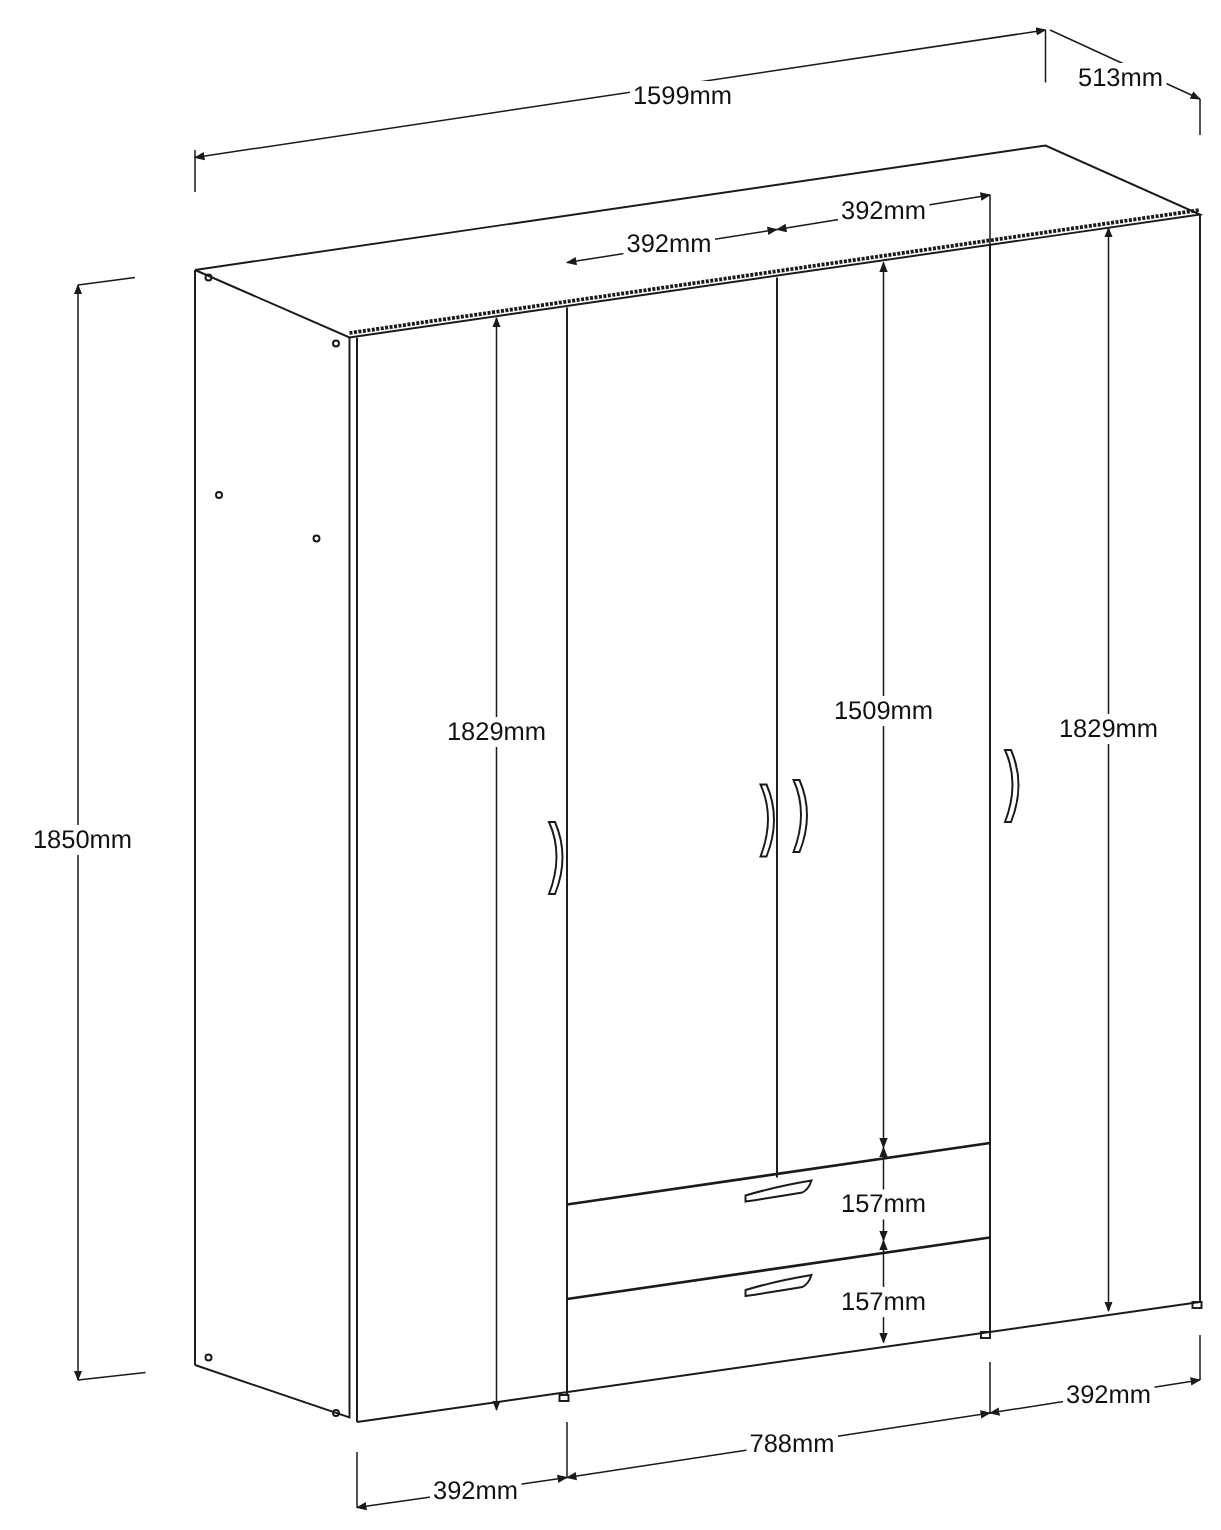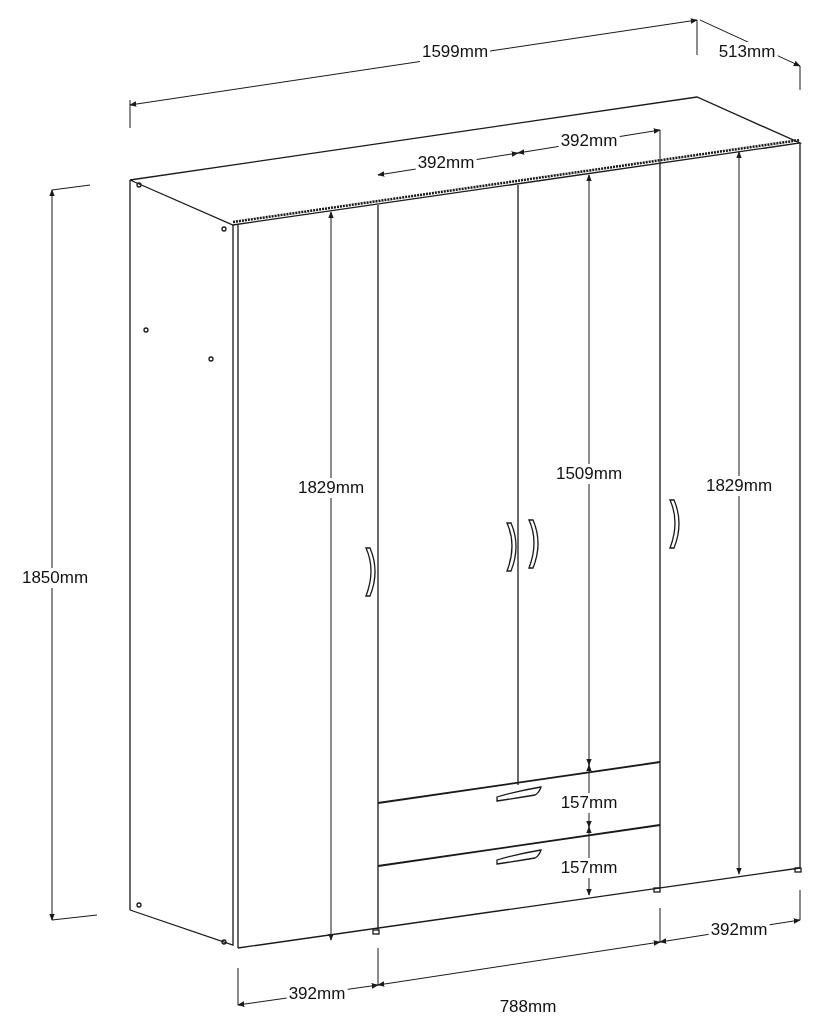--- a/index.html
+++ b/index.html
@@ -82,25 +82,25 @@
     <line x1="238" y1="968" x2="238" y2="1005"></line>
     <line x1="378" y1="948" x2="378" y2="985"></line>
     <line x1="238" y1="1005" x2="378" y2="985" marker-start="url(#ah)" marker-end="url(#ah)"></line>
     <line x1="378" y1="985" x2="660" y2="942" marker-start="url(#ah)" marker-end="url(#ah)"></line>
     <line x1="660" y1="908" x2="660" y2="942"></line>
     <line x1="660" y1="942" x2="800" y2="920" marker-start="url(#ah)" marker-end="url(#ah)"></line>
     <line x1="800" y1="890" x2="800" y2="920"></line>
   </g>
 </svg>
 
-<div class="dim-label" style="left:455px;top:52px;text-align:center;">1599mm</div>
+<div class="dim-label" style="left:455px;top:64px;text-align:center;">1599mm</div>
 <div class="dim-label" style="left:747px;top:52px;">513mm</div>
-<div class="dim-label" style="left:55px;top:578px;">1850mm</div>
+<div class="dim-label" style="left:55px;top:560px;">1850mm</div>
 <div class="dim-label" style="left:446px;top:163px;">392mm</div>
 <div class="dim-label" style="left:589px;top:141px;">392mm</div>
 <div class="dim-label" style="left:331px;top:488px;">1829mm</div>
 <div class="dim-label" style="left:589px;top:474px;">1509mm</div>
 <div class="dim-label" style="left:739px;top:486px;">1829mm</div>
 <div class="dim-label" style="left:589px;top:803px;">157mm</div>
 <div class="dim-label" style="left:589px;top:868px;">157mm</div>
 <div class="dim-label" style="left:317px;top:994px;">392mm</div>
-<div class="dim-label" style="left:528px;top:963px;margin-top:44px;">788mm</div>
+<div class="dim-label" style="left:528px;top:963px;">788mm</div>
 <div class="dim-label" style="left:739px;top:930px;">392mm</div>
 
 </body></html>

